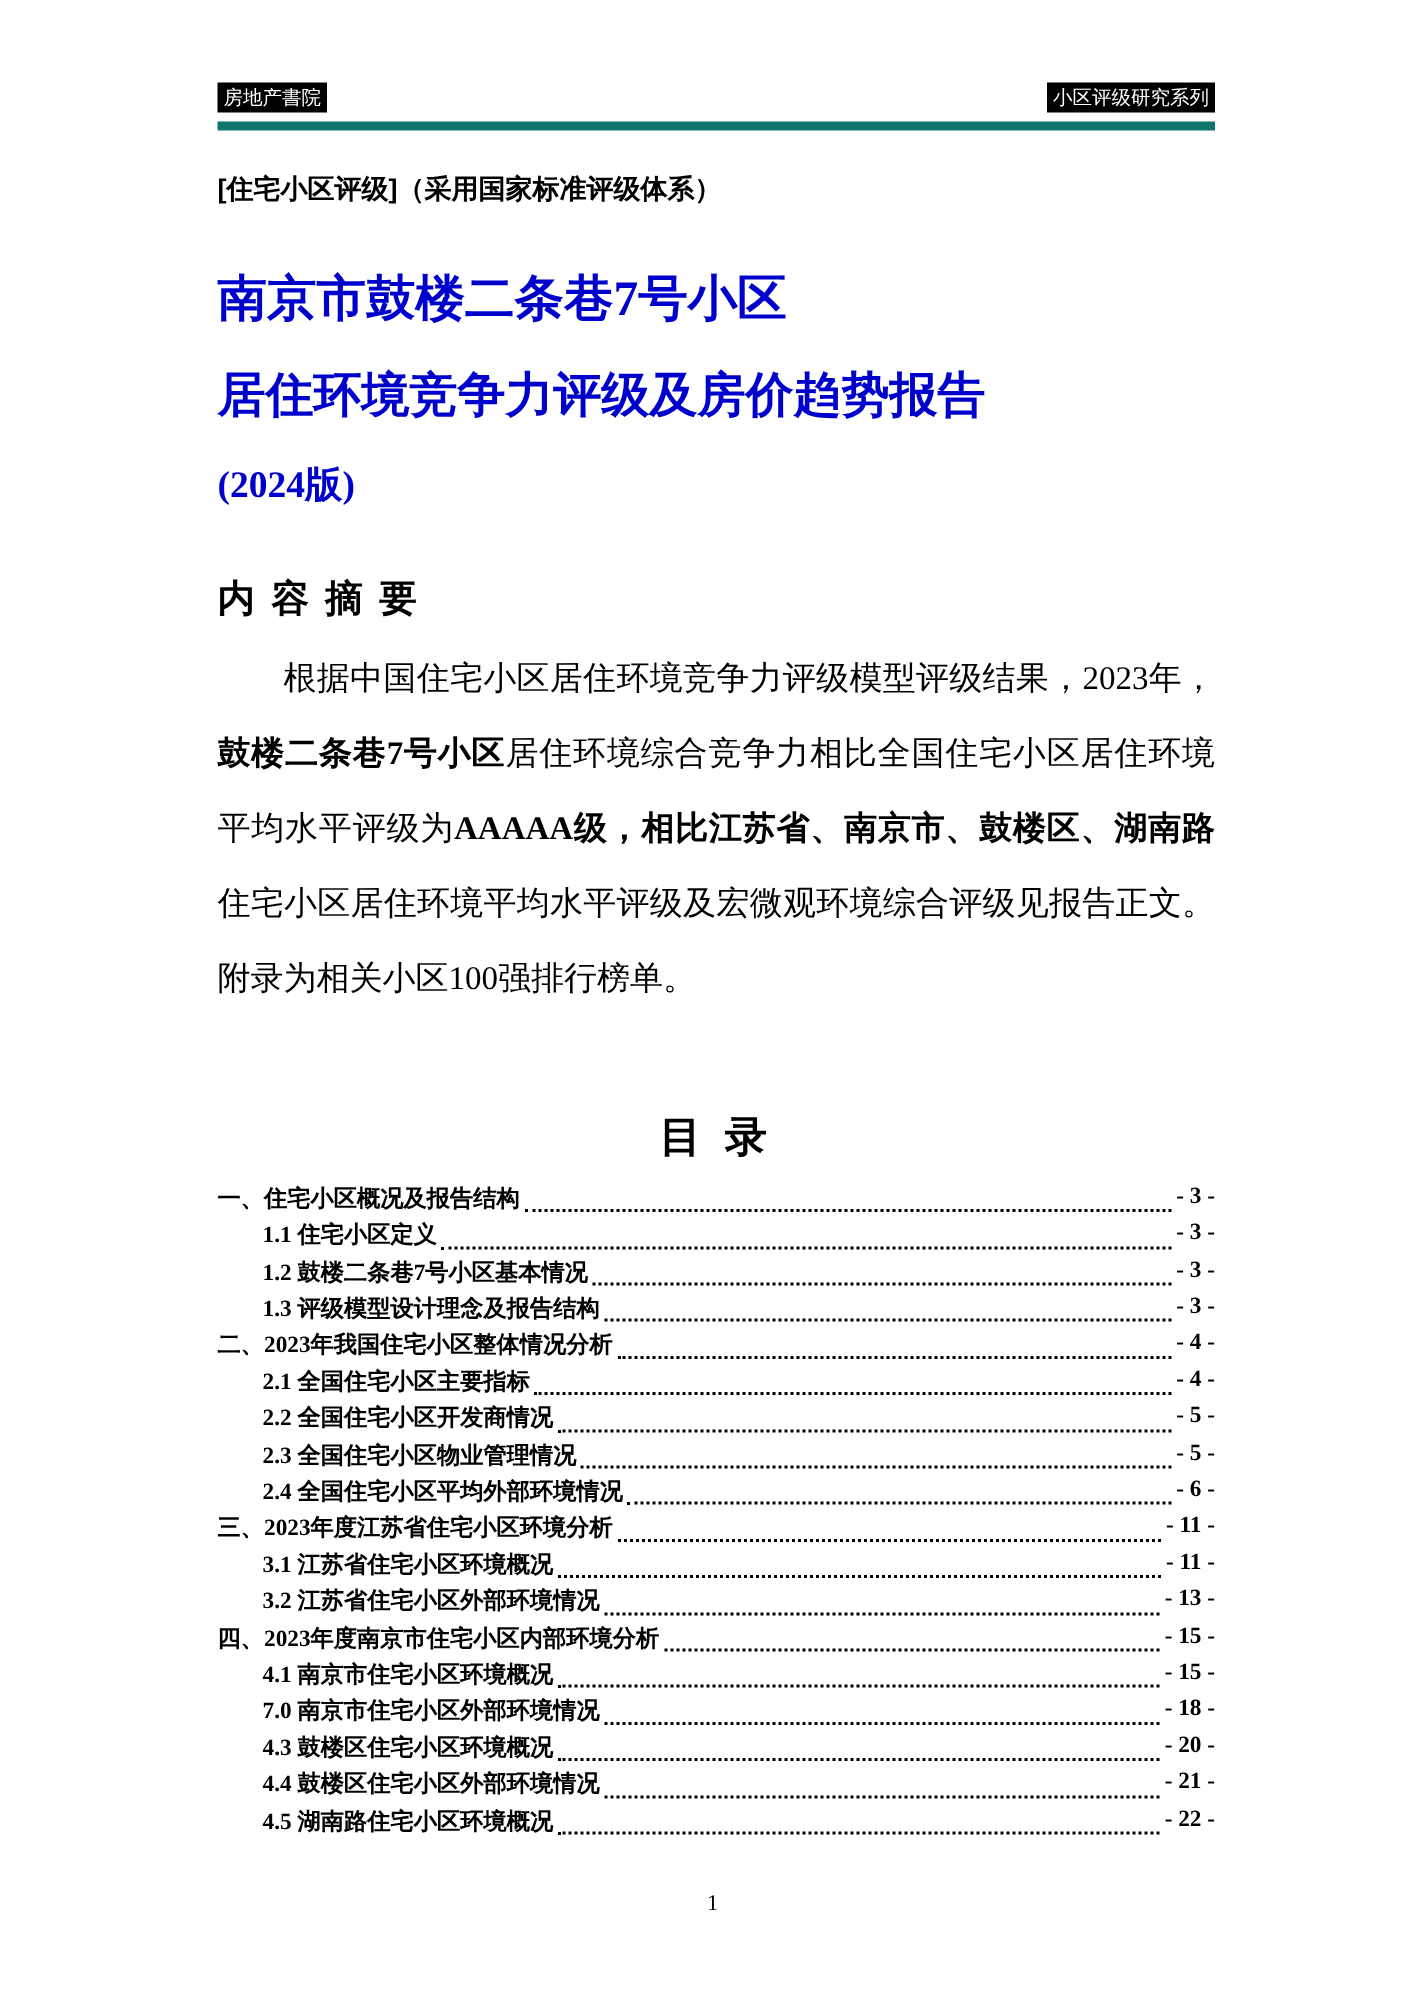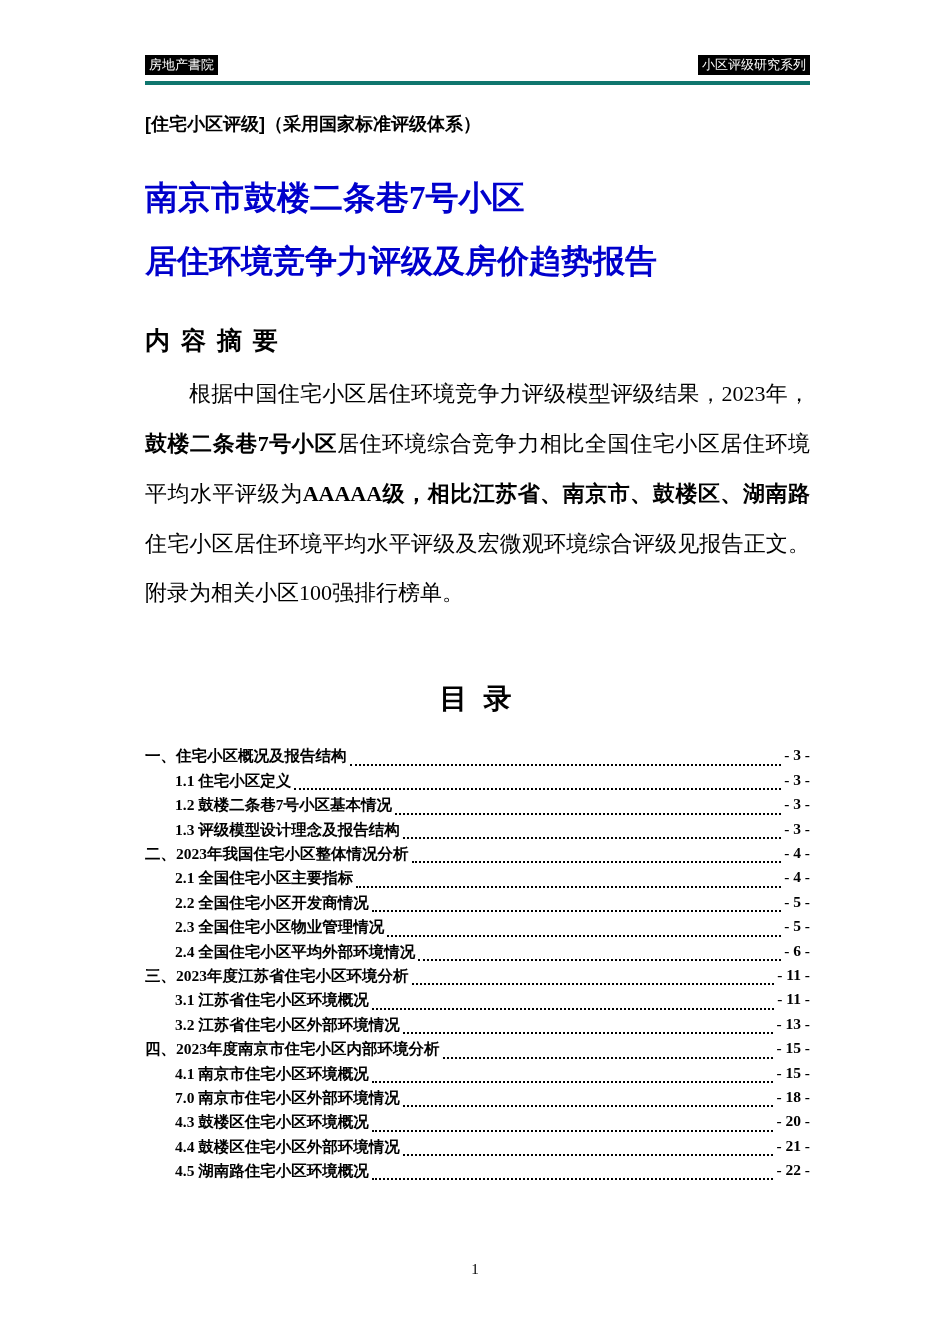--- a/index.html
+++ b/index.html
@@ -13,21 +13,21 @@
     position: relative;
     width: 950px; height: 1344px;
     box-sizing: border-box;
     padding: 55px 140px 0 145px;
     background: #fff;
   }
   .doc-header {
     display: flex;
     justify-content: space-between;
     align-items: flex-end;
-    border-bottom: 4px solid #0f766e;
+    border-bottom: 6px solid #0f766e;
     padding-bottom: 6px;
   }
   .badge {
     background: #000; color: #fff;
     font-size: 13px; line-height: 1.25;
     padding: 2px 4px;
     font-family: "Liberation Sans", "DejaVu Sans", sans-serif;
   }
   .classification-line {
     margin-top: 27px;
@@ -61,21 +61,21 @@
   .abstract-para .bold { font-weight: bold; }
   .toc-heading {
     text-align: center;
     font-size: 28px;
     font-weight: bold;
     letter-spacing: 4px;
     margin-top: 62px;
     font-family: "Liberation Sans", "DejaVu Sans", sans-serif;
   }
   .toc-list {
-    margin-top: 28px;
+    margin-top: 12px;
     font-size: 15.5px;
     font-weight: bold;
   }
   .toc-row {
     display: flex;
     height: 24.4px;
     overflow: hidden;
   }
   .toc-row.lvl2 { padding-left: 30px; }
   .toc-label { white-space: nowrap; }
@@ -101,20 +101,21 @@
   <div class="doc-header">
     <span class="badge">房地产書院</span>
     <span class="badge">小区评级研究系列</span>
   </div>
 
   <div class="classification-line">[住宅小区评级]（采用国家标准评级体系）</div>
 
   <div class="title-block">
     <div class="title-line1">南京市鼓楼二条巷7号小区</div>
     <div class="title-line2">居住环境竞争力评级及房价趋势报告</div>
+    <div class="title-line3">(2024版)</div>
   </div>
 
   <div class="abstract-heading">内 容 摘 要</div>
 
   <div class="abstract-para"><span>根据中国住宅小区居住环境竞争力评级模型评级结果，2023年，</span><span class="bold">鼓楼二条巷7号小区</span><span>居住环境综合竞争力相比全国住宅小区居住环境平均水平评级为</span><span class="bold">AAAAA级，相比</span><span class="bold">江苏省、南京市、鼓楼区、湖南路</span><span>住宅小区居住环境平均水平评级及宏微观环境综合评级见报告正文。附录为相关小区100强排行榜单。</span></div>
 
   <div class="toc-heading">目 录</div>
 
   <div class="toc-list">
       <div class="toc-row">

